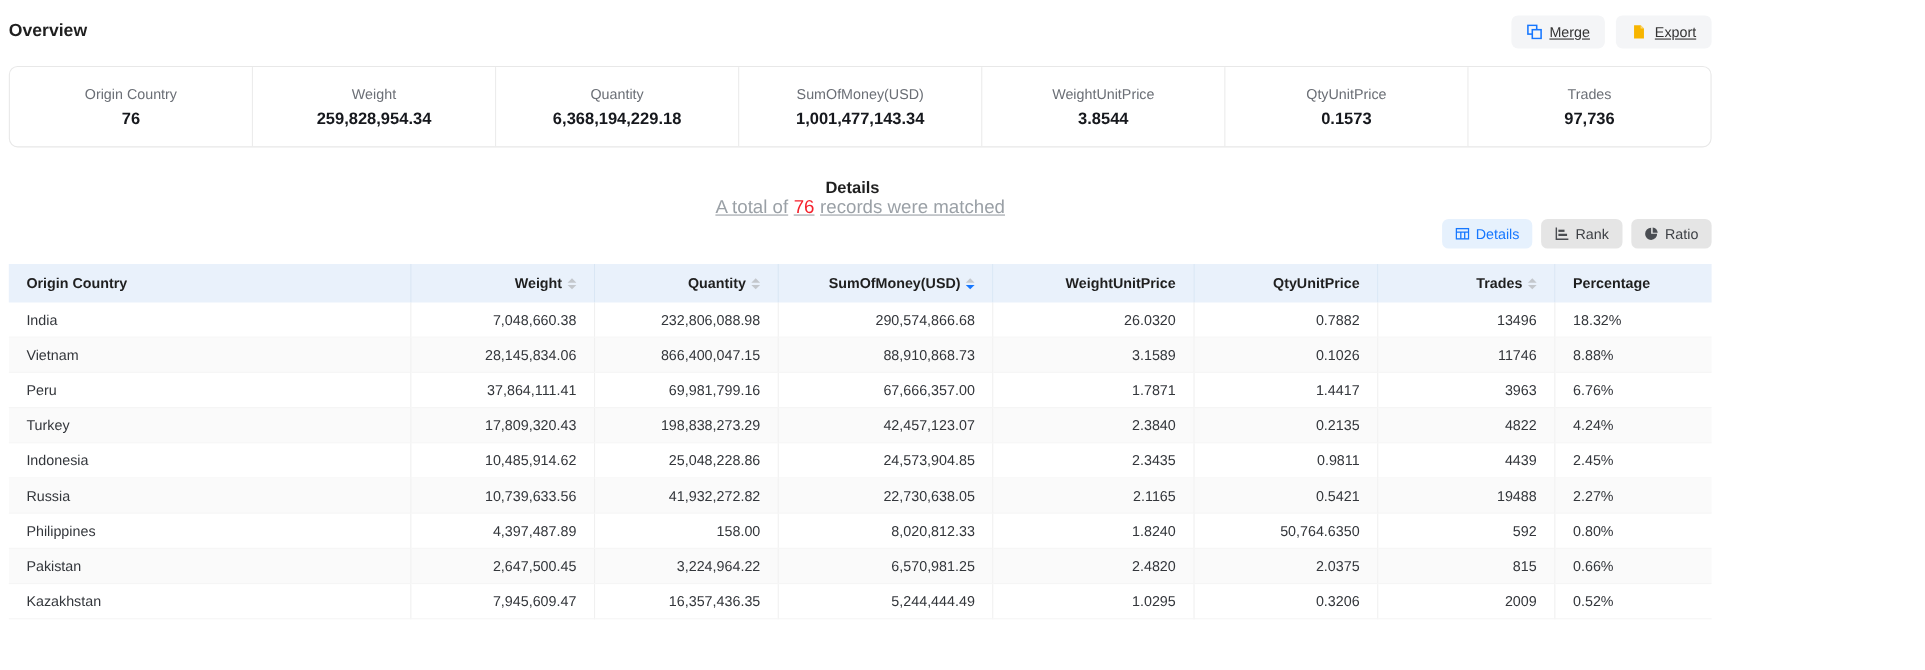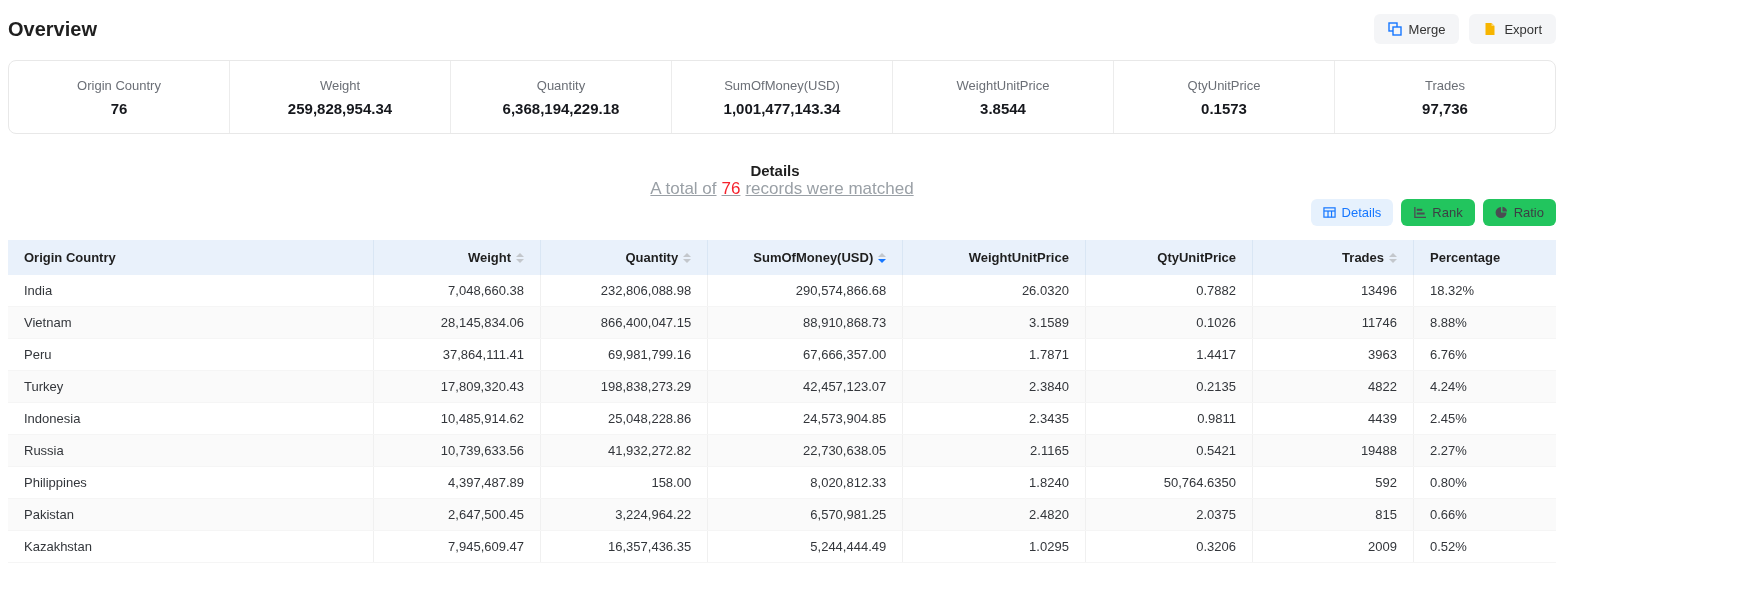--- a/index.html
+++ b/index.html
@@ -6,27 +6,27 @@
   html,body { background: #ffffff; }
   body {
     width: 1750px; height: 609px;
     font-family: "Liberation Sans", sans-serif;
     color: #262626; overflow: hidden;
   }
   .page { width: 1556px; padding: 14px 0 0 8px; }
 
   
   .topbar { display: flex; align-items: center; justify-content: space-between; margin-bottom: 16px; }
-  .page-title { font-size: 20px; font-weight: 700; color: #1f1f1f; }
+  .page-title { font-size: 16px; font-weight: 700; color: #1f1f1f; }
   .topbar-actions { display: flex; gap: 10px; }
   .btn {
     display: inline-flex; align-items: center; gap: 7px;
     background: #f4f5f7; border: none; border-radius: 6px;
     padding: 8px 14px; font-size: 13px; color: #333;
-    font-family: inherit; cursor: pointer; line-height: 1;
+    font-family: inherit; cursor: pointer; line-height: 1; text-decoration: underline;
   }
   .btn svg { display: block; }
 
   
   .summary-card {
     display: flex; align-items: stretch;
     border: 1px solid #e8e8e8; border-radius: 8px;
     height: 74px; background: #fff;
   }
   .summary-item {
@@ -38,21 +38,21 @@
   .s-value { font-size: 15px; font-weight: 700; color: #16181d; }
 
   
   .details-bar { display: flex; align-items: center; margin: 28px 0 14px; flex-direction: column; }
   .details-title { font-size: 15px; font-weight: 700; color: #1f1f1f; margin-right: 14px; }
   .details-sub { font-size: 17px; color: #9aa0a6; text-decoration: underline; }
   .details-sub .count { color: #f5222d; margin: 0 5px; }
   .view-switch { margin-left: auto; display: flex; gap: 8px; }
   .vbtn {
     display: inline-flex; align-items: center; gap: 6px;
-    background: #22c55e; border: none; border-radius: 6px;
+    background: #e5e5e5; border: none; border-radius: 6px;
     padding: 7px 12px; font-size: 13px; color: #3c3f44;
     font-family: inherit; cursor: pointer; line-height: 1;
   }
   .vbtn.active { background: #e6f1fd; color: #1677ff; }
   .vbtn svg { display: block; }
 
   
   table { width: 100%; border-collapse: collapse; font-size: 13px; table-layout: fixed; }
   thead th {
     background: #e9f1fb; padding: 10px 16px; font-size: 13px;

